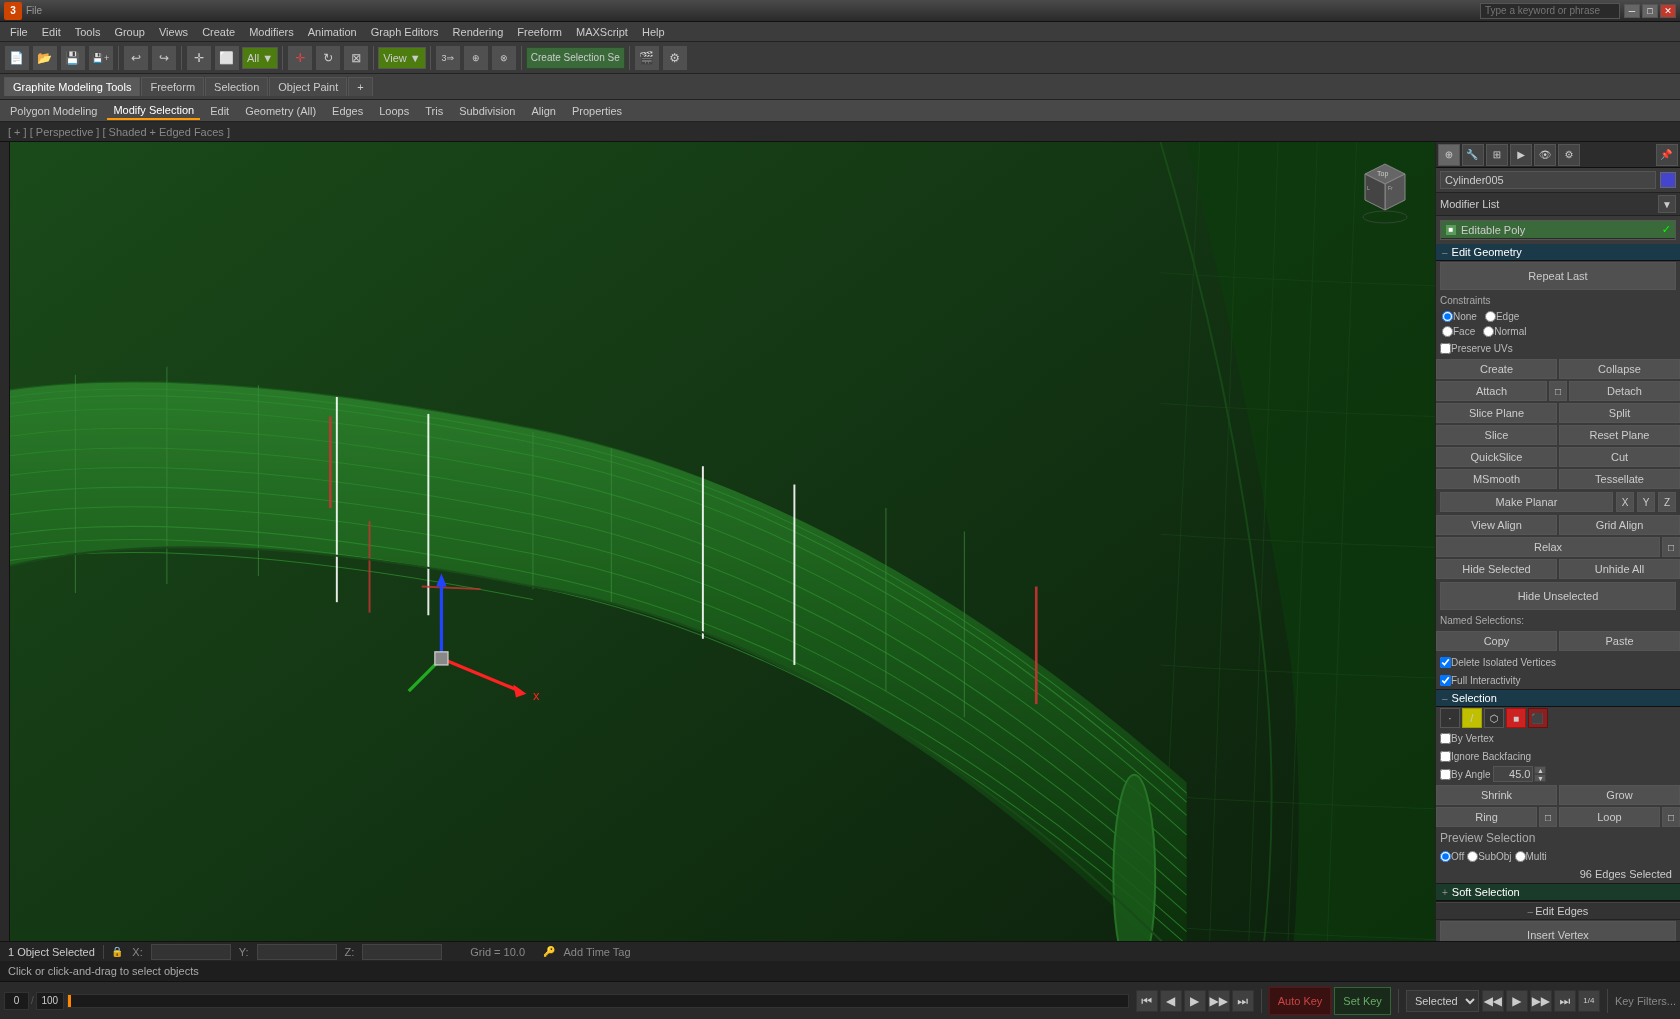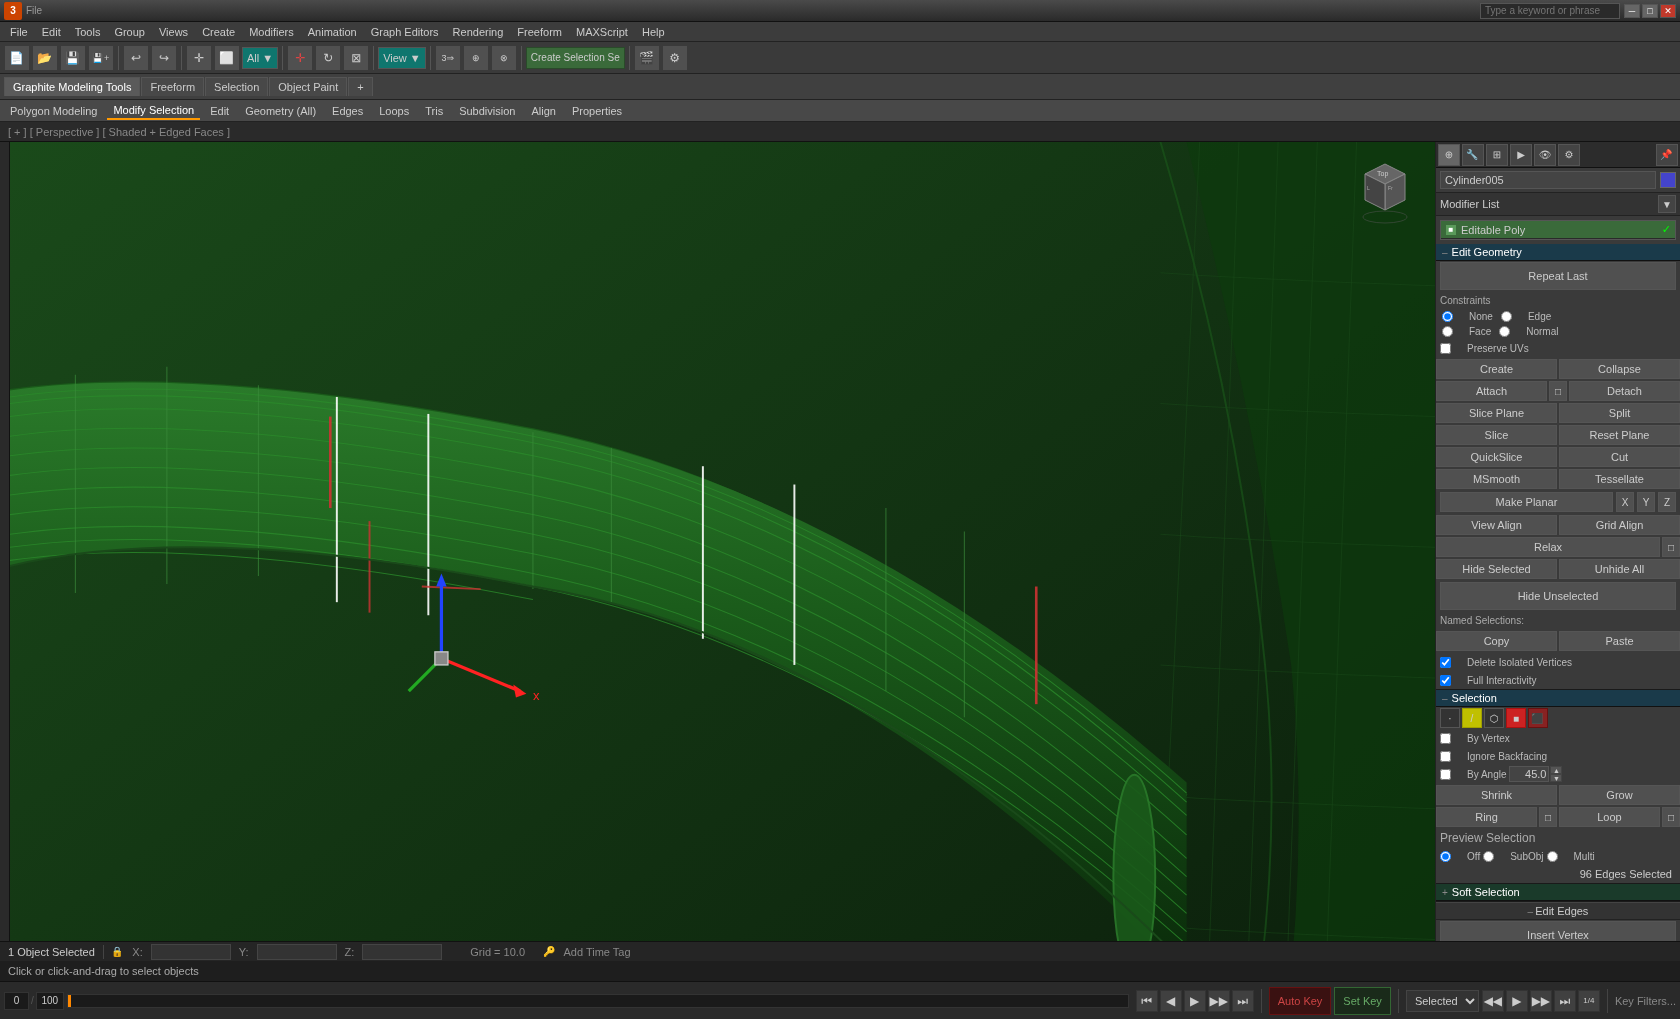--- a/index.html
+++ b/index.html
@@ -41,21 +41,21 @@
       padding: 0 4px;
       border-bottom: 1px solid #222;
       gap: 2px;
     }
     .tb-btn {
       width: 26px; height: 26px; background: #505050; border: 1px solid #3a3a3a;
       display: flex; align-items: center; justify-content: center; cursor: pointer; color: #ccc; font-size: 12px;
     }
     .tb-separator { width: 1px; height: 24px; background: #555; margin: 0 2px; }
     .tb-dropdown {
-      height: 22px; background: #0f766e; border: 1px solid #555; color: #ccc;
+      height: 22px; background: #4d7c0f; border: 1px solid #555; color: #ccc;
       padding: 0 4px; font-size: 11px; display: flex; align-items: center; gap: 4px; cursor: pointer;
     }
 
     
     #ribbon {
       background: #404040;
       height: 26px;
       display: flex;
       align-items: center;
       padding: 0 4px;
@@ -251,21 +251,21 @@
 
     .value-display { color: #c8c800; font-size: 11px; }
 
     .anim-btn { width: 22px; height: 22px; background: #404040; border: 1px solid #333; color: #ccc; font-size: 12px; cursor: pointer; display: flex; align-items: center; justify-content: center; }
     .autokey-btn { padding: 0 8px; height: 28px; background: #3a1111; border: 1px solid #661111; color: #cc4444; font-size: 11px; cursor: pointer; }
     .setkey-btn { padding: 0 8px; height: 28px; background: #1a2a1a; border: 1px solid #336633; color: #66aa66; font-size: 11px; cursor: pointer; }
 
     
     .rp-section { border-bottom: 1px solid #1a1a1a; }
     .rp-row { display: flex; align-items: center; padding: 1px 4px; gap: 3px; min-height: 18px; }
-    .rp-check-label { display: flex; align-items: center; gap: 16px; font-size: 10px; color: #bbb; }
+    .rp-check-label { display: flex; align-items: center; gap: 0; font-size: 10px; color: #bbb; }
     .rp-check { width: 11px; height: 11px; }
     .rp-radio { width: 11px; height: 11px; }
 
     .sel-count { color: #ccc; font-size: 11px; text-align: right; width: 100%; padding-right: 4px; }
 
     
     .subsec-header {
       background: #333; color: #ccc; font-size: 11px;
       padding: 2px 4px; text-align: center; border-bottom: 1px solid #222; border-top: 1px solid #444;
       display: flex; align-items: center; justify-content: center; gap: 2px;

